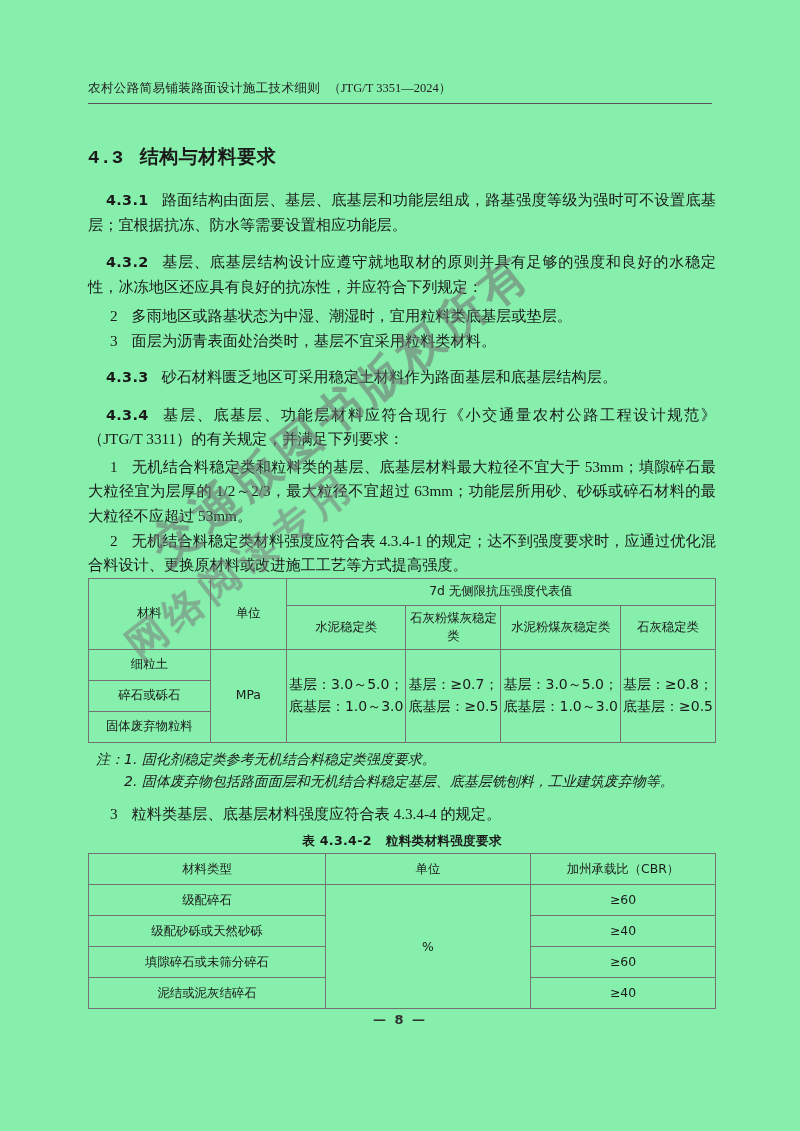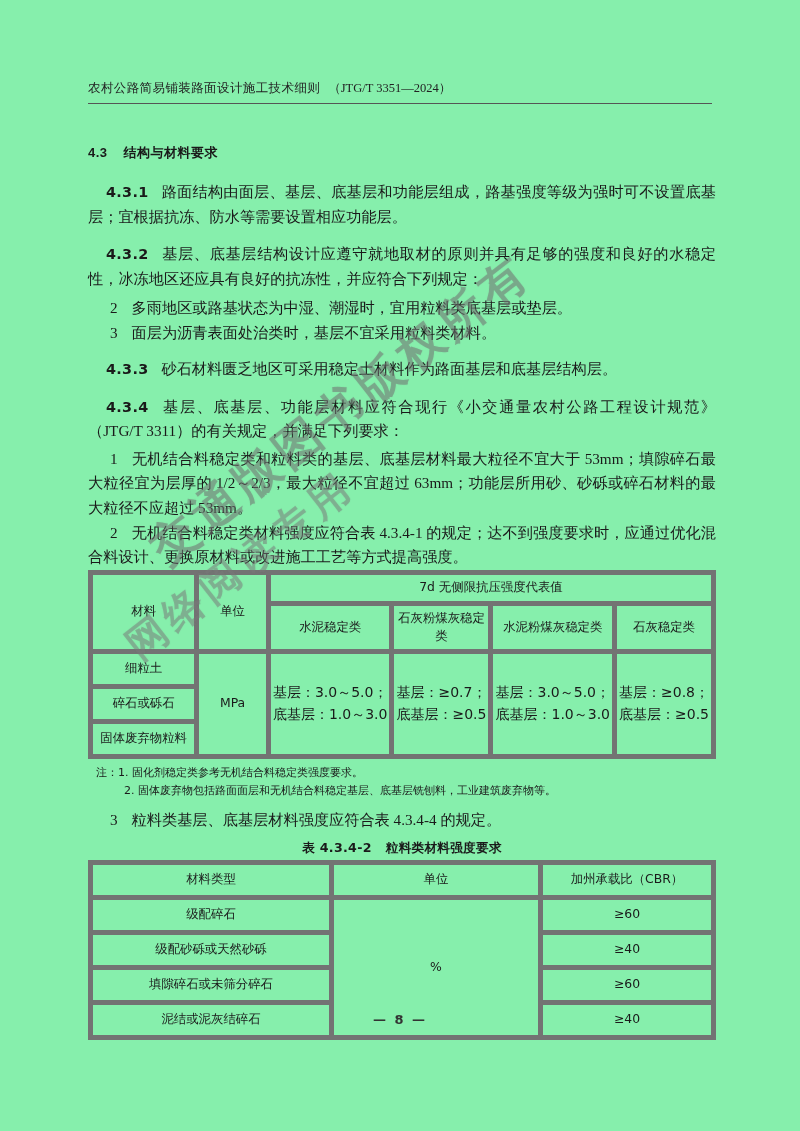--- a/index.html
+++ b/index.html
@@ -87,22 +87,22 @@
   
   .content {
     position: absolute;
     left: 88px;
     top: 130px;
     width: 628px;
     z-index: 2;
   }
 
   h2.section-title {
-    font-family: Liberation Sans, sans-serif;
-    font-size: 13px;
+    font-family: Liberation Mono, monospace;
+    font-size: 19px;
     font-weight: 700;
     margin: 14px 0 18px 0;
     letter-spacing: 0.5px;
   }
   h2.section-title .num { margin-right: 16px; }
 
   p.clause {
     font-size: 15.2px;
     line-height: 1.62;
     margin: 4px 0 13px 0;
@@ -143,21 +143,21 @@
   .tbl-caption .cap-gap { display: inline-block; width: 14px; }
 
   
   table.doc-table {
     border-collapse: collapse;
     width: 100%;
     font-size: 12.4px;
     background: transparent;
   }
   table.doc-table td, table.doc-table th {
-    border: 5px solid #737373;
+    border: 1px solid #737373;
     text-align: center;
     vertical-align: middle;
     padding: 3px 2px;
     font-weight: 400;
     font-family: "DejaVu Sans", "Liberation Sans", sans-serif;
     line-height: 1.5;
   }
   table.doc-table { border: 1.6px solid #3a3a3a; }
 
   .t1 td { height: 20px; }
@@ -166,22 +166,23 @@
   .t1 .val-cell { font-size: 14px; line-height: 1.55; white-space: nowrap; }
   .t1 .mat-row td { height: 24px; }
 
   .t2 td { height: 24px; }
   .t2 .c1 { width: 232px; }
   .t2 .c2 { width: 200px; }
 
   .notes {
     margin: 5px 0 0 0;
     font-family: "DejaVu Sans", "Liberation Sans", sans-serif;
-    font-size: 11px;
+    font-size: 14px;
     line-height: 1.62;
+    font-style: italic;
   }
   .notes .note-line { display: block; white-space: nowrap; }
   .notes .n-label { margin-left: 8px; }
   .notes .n-indent { padding-left: 36px; }
 
   
   .folio {
     position: absolute;
     left: 0;
     top: 1012px;

